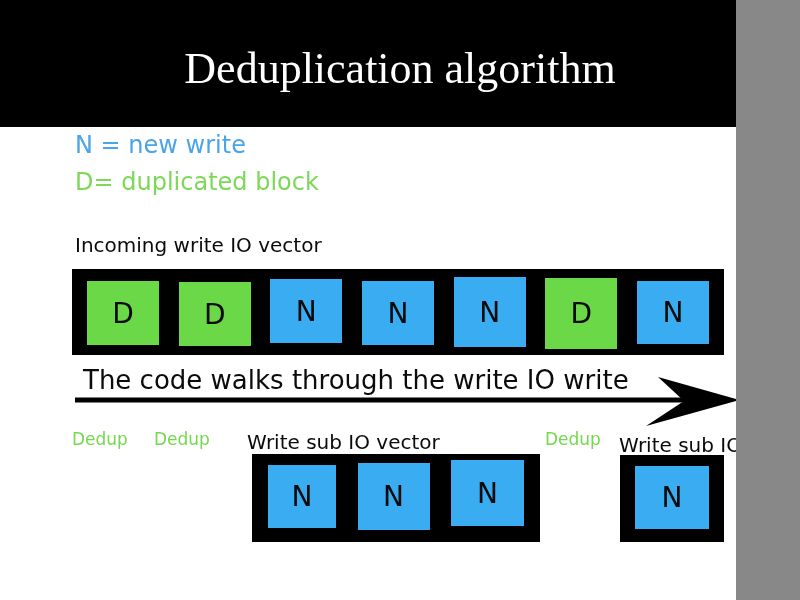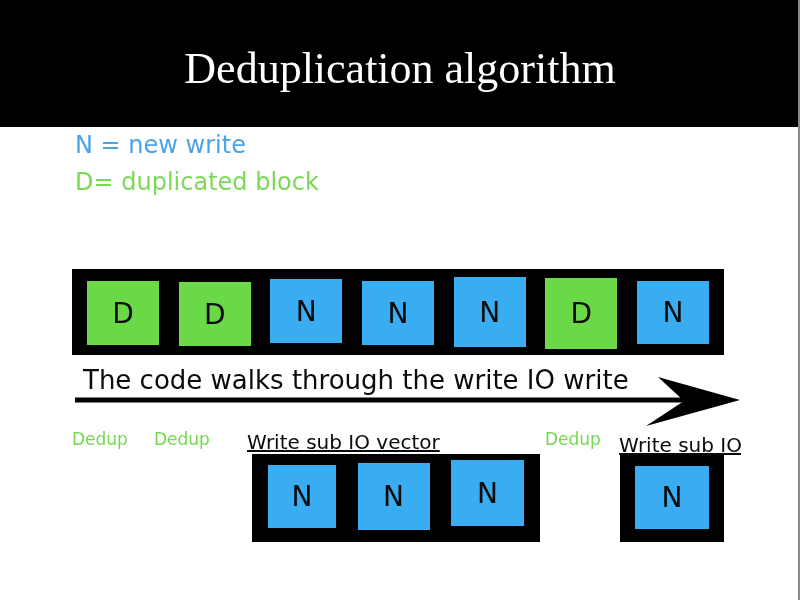--- a/index.html
+++ b/index.html
@@ -1,17 +1,17 @@
 <!DOCTYPE html>
 <html style="--c-new: #3aadf2; --c-dup: #6bd847; --c-legend-new: #4aa4e8; --c-legend-dup: #7bd957; --c-dedup: #74d94f; --c-title: #ffffff; --c-header: #000000; --c-bar: #000000;"><head>
 <meta charset="utf-8">
 <style>
   html,body{margin:0;padding:0;background:#888;}
   .slide{
-    position:relative;width:798px;height:600px;background:#ffffff;
+    position:relative;width:736px;height:600px;background:#ffffff;
     overflow:hidden;font-family:"DejaVu Sans",sans-serif;
   }
   
   .header{
     position:absolute;left:0;top:0;width:800px;height:127px;
     background:var(--c-header,#000);
     display:flex;align-items:center;justify-content:center;
   }
   .title{
     color:var(--c-title,#fff);
@@ -46,21 +46,21 @@
   .incoming-bar .block:nth-child(4){margin-top:12px;}
   .incoming-bar .block:nth-child(5){margin-top:8px;height:70px;}
   .incoming-bar .block:nth-child(6){margin-top:9px;height:71px;}
   .incoming-bar .block:nth-child(7){margin-top:12px;height:63px;}
   
   .walk-text{position:absolute;left:83px;top:365px;font-size:26px;color:#0b0b0b;white-space:nowrap;}
   .walk-arrow{position:absolute;left:0;top:370px;}
   
   .dedup{position:absolute;top:429px;font-size:17px;font-weight:normal;color:var(--c-dedup,#74d94f);}
   .dedup-1{left:72px;} .dedup-2{left:154px;} .dedup-3{left:545px;}
-  .sub-label{position:absolute;font-size:20px;color:#0b0b0b;white-space:nowrap;text-decoration:underline;}
+  .sub-label{position:absolute;font-size:20px;color:#0b0b0b;white-space:nowrap;}
   .sub-label-left{left:247px;top:430px;}
   .sub-label-right{left:619px;top:433px;width:122px;overflow:hidden;}
   
   .sub-bar-left{
     position:absolute;left:252px;top:454px;width:288px;height:88px;
     padding:0 16px;justify-content:space-between;
   }
   .sub-bar-left .block:nth-child(1){margin-top:11px;width:68px;height:63px;}
   .sub-bar-left .block:nth-child(2){margin-top:9px;width:72px;height:67px;}
   .sub-bar-left .block:nth-child(3){margin-top:6px;width:73px;height:66px;}
@@ -75,20 +75,21 @@
 
 <div class="slide">
 
   <div class="header">
     <div class="title">Deduplication algorithm</div>
   </div>
 
   <div class="legend-new">N = new write</div>
   <div class="legend-dup">D= duplicated block</div>
 
+  <div class="incoming-label">Incoming write IO vector</div>
 
   <div class="bar incoming-bar">
     <div class="block duplicated">D</div>
     <div class="block duplicated">D</div>
     <div class="block new">N</div>
     <div class="block new">N</div>
     <div class="block new">N</div>
     <div class="block duplicated">D</div>
     <div class="block new">N</div>
   </div>

